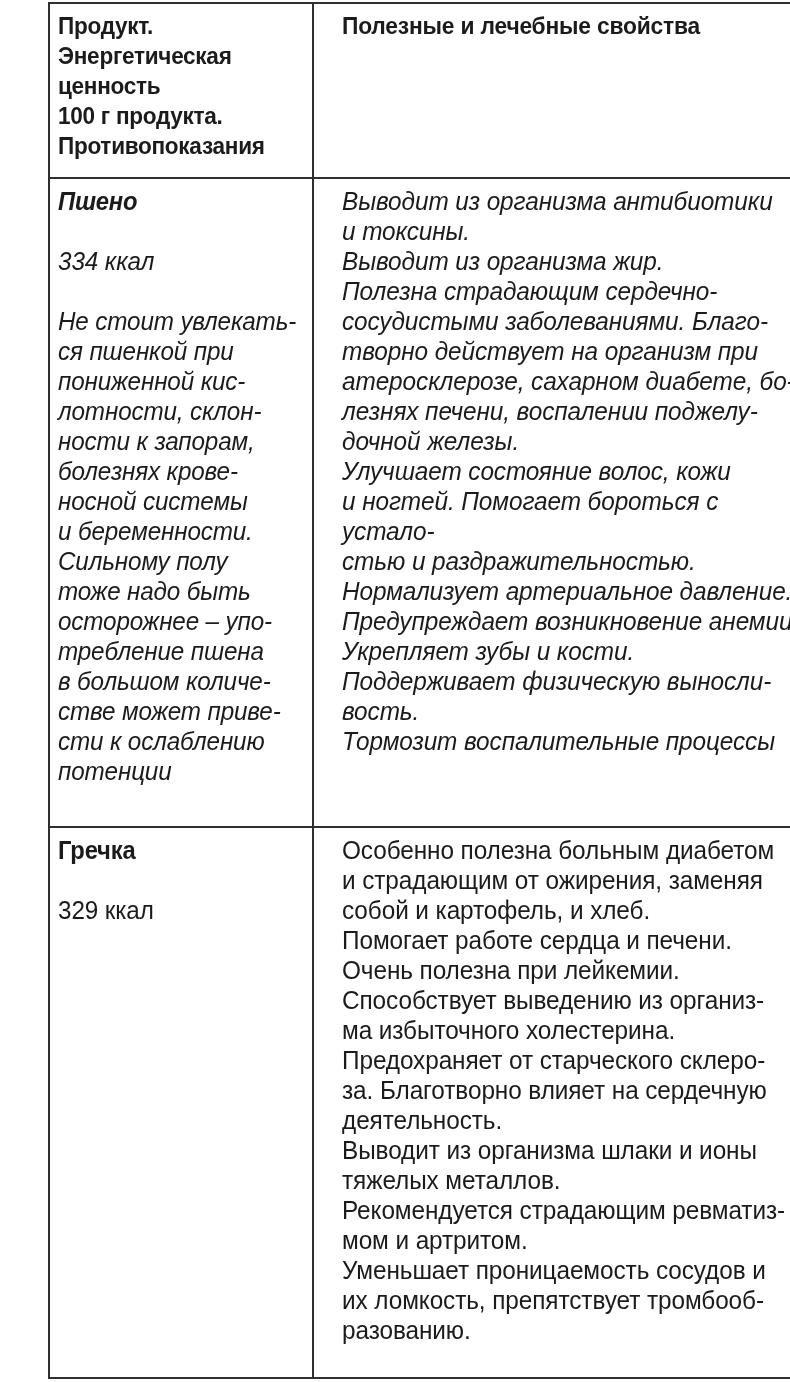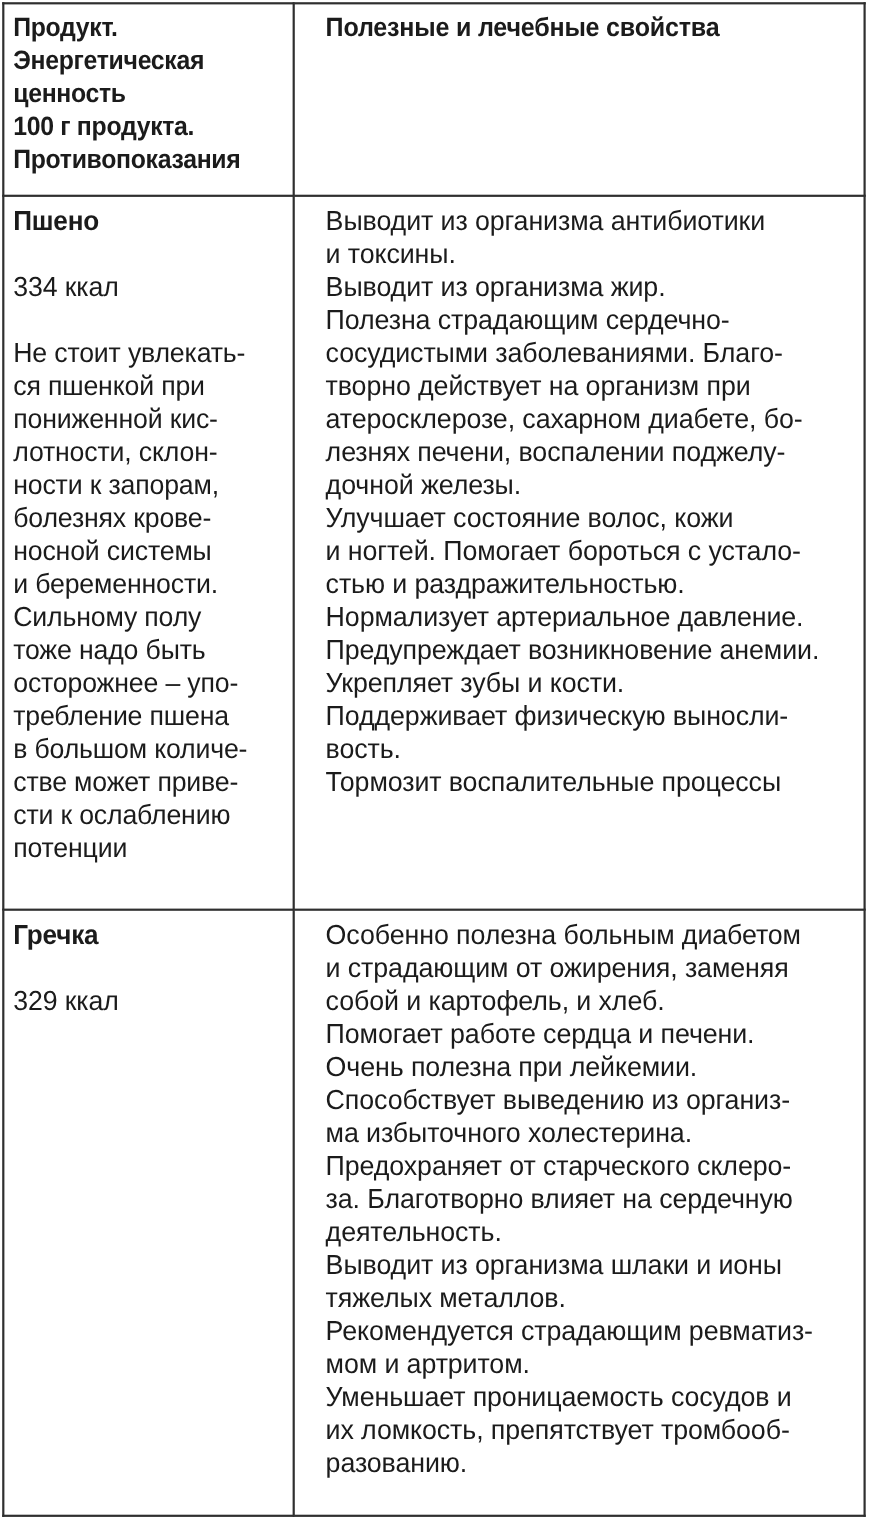--- a/index.html
+++ b/index.html
@@ -15,20 +15,21 @@
     color: #1b1b1b;
     -webkit-font-smoothing: antialiased;
     overflow: hidden;
   }
 
   .page {
     position: relative;
     width: 722px;
     height: 1382px;
     box-sizing: border-box;
+    margin-left: 46px;
   }
 
   
   .prop-table {
     position: absolute;
     left: 2px;
     top: 2px;
     width: 783px;
     border-collapse: collapse;
     table-layout: fixed;
@@ -70,21 +71,21 @@
   .hdr-text-right {
     font-weight: bold;
     font-size: 24px;
     line-height: 30px;
     letter-spacing: -0.2px;
     transform: scaleX(0.95);
     transform-origin: left top;
   }
 
   
-  .row-psheno .cell { height: 647px; }
+  .row-psheno .cell { height: 647px; font-style: italic; }
   .row-grechka .cell { height: 549px; }
 
   .product-name {
     font-weight: bold;
     font-size: 25px;
     line-height: 30px;
     letter-spacing: -0.2px;
     transform: scaleX(0.95);
     transform-origin: left top;
     margin: 0 0 30px 0;

